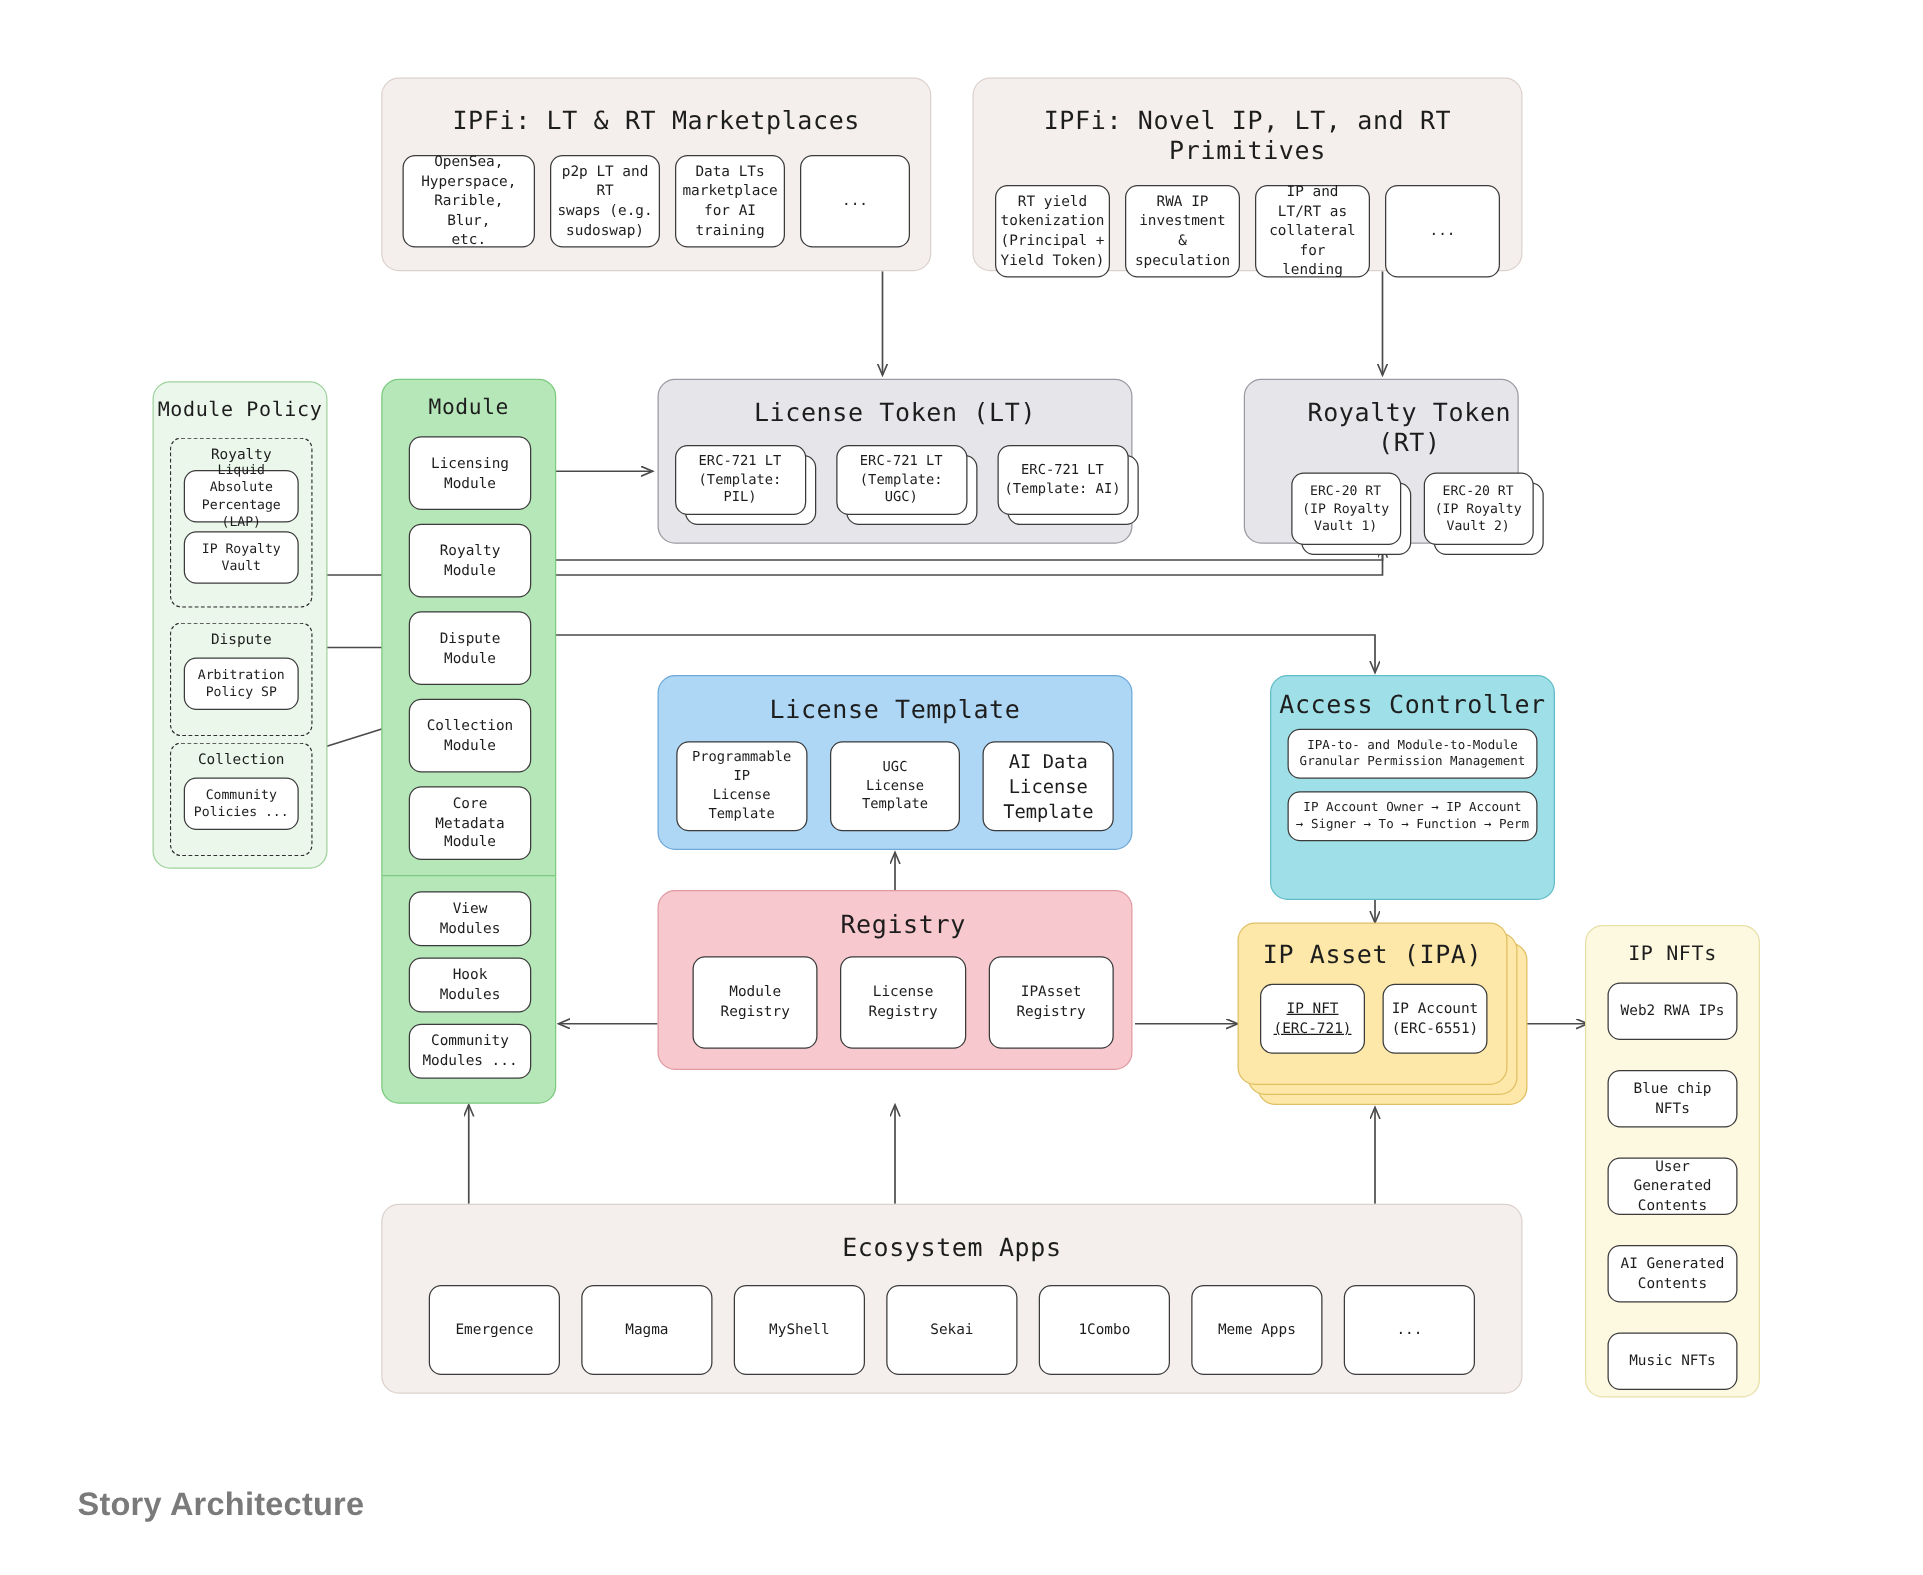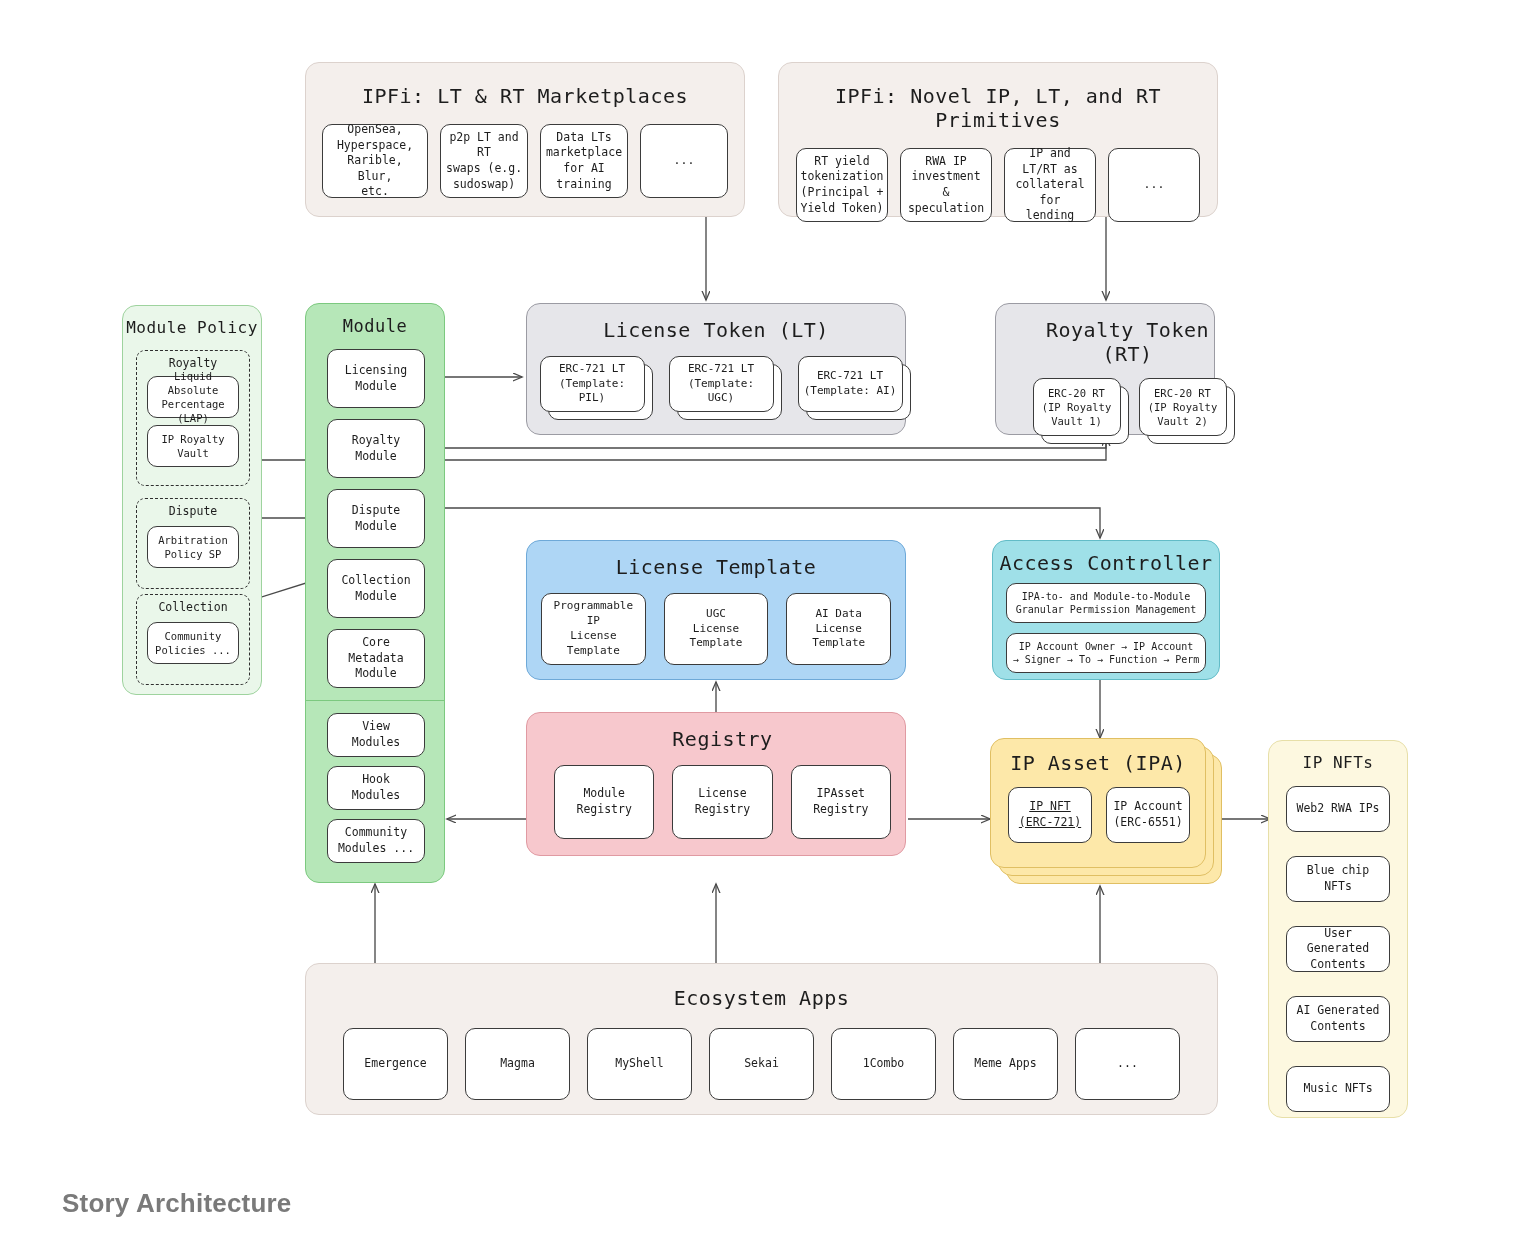--- a/index.html
+++ b/index.html
@@ -238,26 +238,26 @@
     </div>
   </div>
 
   <div class="panel ltpl" style="left:526px;top:540px;width:380px;height:140px;">
     <div class="ptitle" style="margin-top:14px;">License Template</div>
     <div class="row" style="margin-top:14px;gap:18px;padding:0 14px;">
       <div class="node" style="width:105px;height:72px;font-size:11px;">Programmable IP
 License Template</div>
       <div class="node" style="width:105px;height:72px;font-size:11px;">UGC
 License Template</div>
-      <div class="node" style="width:105px;height:72px;font-size:11px;">AI Data
+      <div class="node" style="width:105px;height:72px;font-size:15px;">AI Data
 License Template</div>
     </div>
   </div>
 
-  <div class="panel acc" style="left:992px;top:540px;width:228px;height:140px;">
+  <div class="panel acc" style="left:1016px;top:540px;width:228px;height:180px;">
     <div class="ptitle" style="margin-top:10px;">Access Controller</div>
     <div class="node" style="width:200px;height:40px;margin:8px auto 0;font-size:10px;">IPA-to- and Module-to-Module
 Granular Permission Management</div>
     <div class="node" style="width:200px;height:40px;margin:10px auto 0;font-size:10px;">IP Account Owner → IP Account
 → Signer → To → Function → Perm</div>
   </div>
 
   <div class="panel reg" style="left:526px;top:712px;width:380px;height:144px;padding-left:13px;">
     <div class="ptitle" style="margin-top:14px;">Registry</div>
     <div class="row" style="margin-top:14px;gap:18px;padding:0 14px;">

